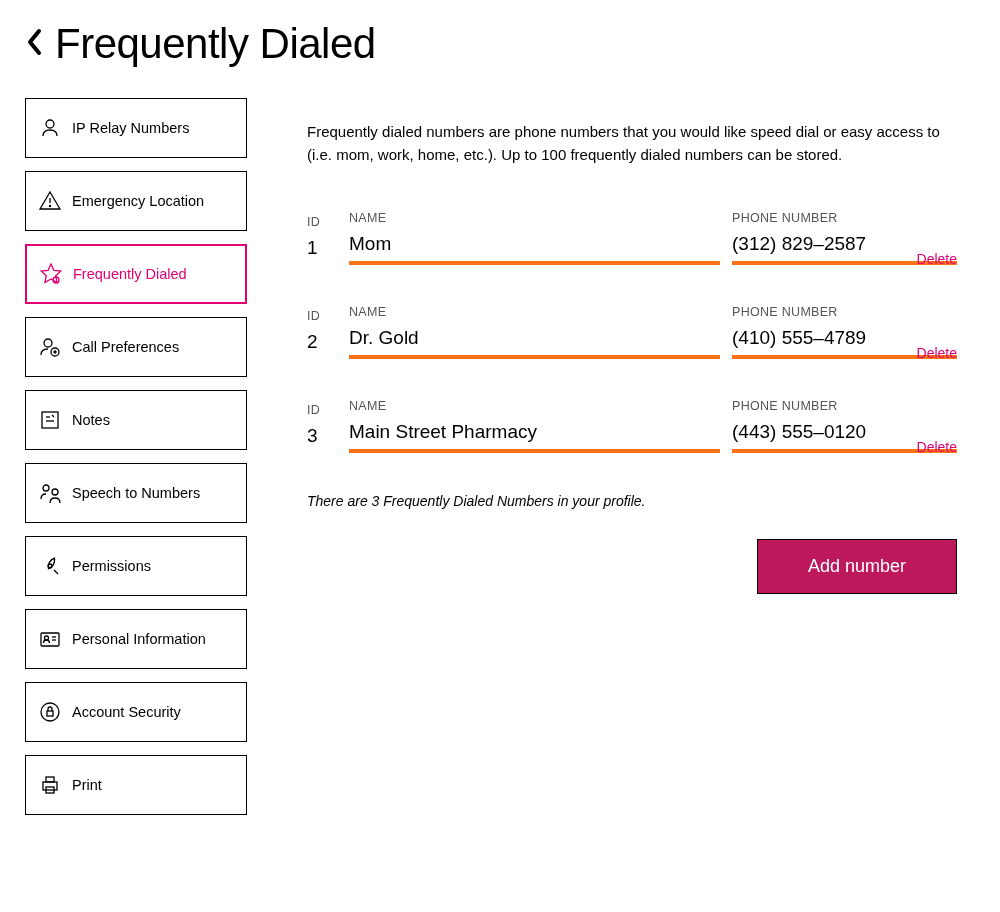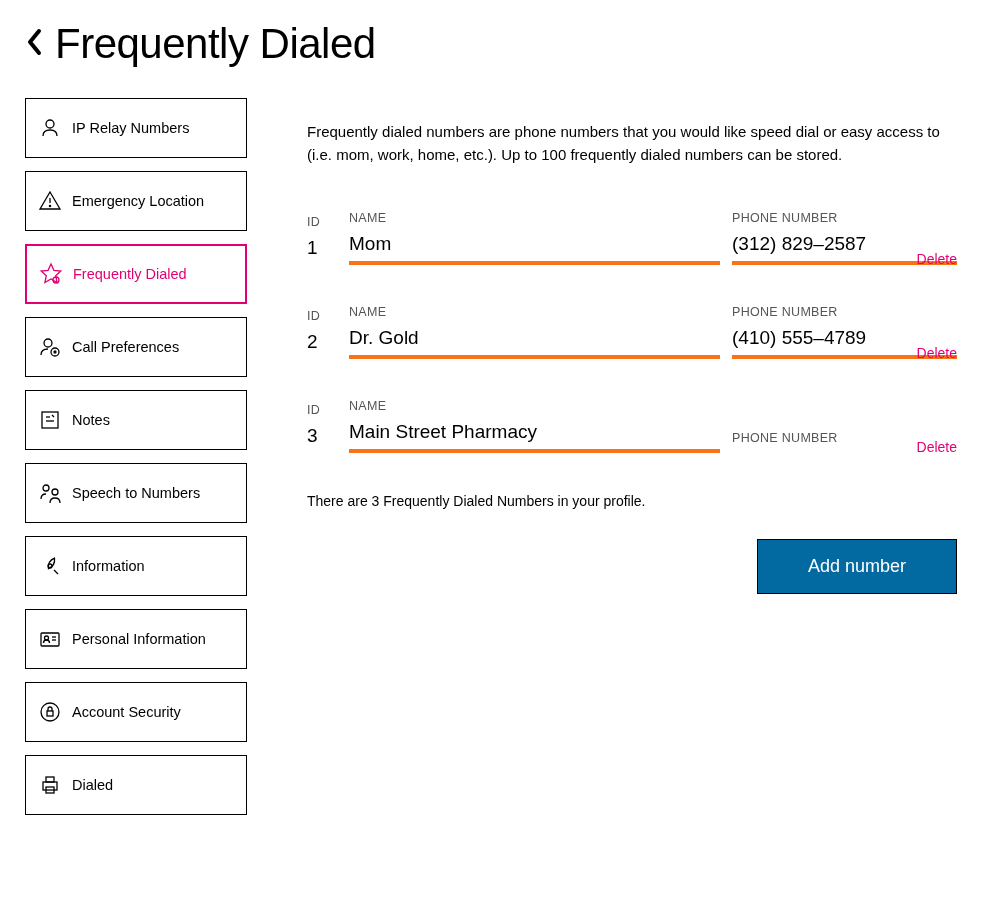--- a/index.html
+++ b/index.html
@@ -114,23 +114,24 @@
     position: absolute;
     right: 0;
     top: 0;
     margin-top: 40px;
   }
   .summary {
     font-size: 14px;
     color: #000;
     margin-top: 10px;
     margin-bottom: 30px;
+    font-style: italic;
   }
   .add-button {
-    background: #0369a1;
+    background: #be185d;
     color: #fff;
     border: 1.5px solid #000;
     font-size: 18px;
     padding: 16px 50px;
     cursor: pointer;
     float: right;
   }
 </style>
 </head>
 <body>
@@ -216,21 +217,21 @@
 
 
     <div class="sidebar-item">
       <span class="sidebar-icon">
         <svg viewBox="0 0 24 24">
             <path d="M12 3c3 4 3 8 0 12-3-4-3-8 0-12z" transform="rotate(30 12 12)"></path>
             <circle cx="12" cy="12" r="2"></circle>
             <line x1="16" y1="16" x2="20" y2="20"></line>
           </svg>
       </span>
-      <span>Information</span>
+      <span>Permissions</span>
     </div>
 
     <div class="sidebar-item">
       <span class="sidebar-icon">
         <svg viewBox="0 0 24 24">
             <rect x="3" y="6" width="18" height="13" rx="1"></rect>
             <circle cx="8.5" cy="11" r="2"></circle>
             <path d="M5.5 16c0-2 1.5-3 3-3s3 1 3 3"></path>
             <line x1="14" y1="10" x2="18" y2="10"></line>
             <line x1="14" y1="13" x2="18" y2="13"></line>
@@ -251,21 +252,21 @@
     </div>
 
     <div class="sidebar-item">
       <span class="sidebar-icon">
         <svg viewBox="0 0 24 24">
             <rect x="5" y="9" width="14" height="8"></rect>
             <rect x="8" y="4" width="8" height="5"></rect>
             <rect x="8" y="14" width="8" height="6"></rect>
           </svg>
       </span>
-      <span>Dialed</span>
+      <span>Print</span>
     </div>
 
   </div>
 
   <div class="main">
     <p class="description">Frequently dialed numbers are phone numbers that you would like speed dial or easy access to (i.e. mom, work, home, etc.). Up to 100 frequently dialed numbers can be stored.</p>
 
     <div class="entry">
       <div class="field field-id">
         <span class="field-label">ID</span>
@@ -302,20 +303,21 @@
       <div class="field field-id">
         <span class="field-label">ID</span>
         <span class="field-value">3</span>
       </div>
       <div class="field field-name">
         <span class="field-label">NAME</span>
         <span class="field-value">Main Street Pharmacy</span>
       </div>
       <div class="field field-phone">
         <span class="field-label">PHONE NUMBER</span>
+        <span class="field-value">(443) 555–0120</span>
       </div>
       <span class="delete-link">Delete</span>
     </div>
 
     <p class="summary">There are 3 Frequently Dialed Numbers in your profile.</p>
 
     <button class="add-button">Add number</button>
   </div>
 </div>
 

